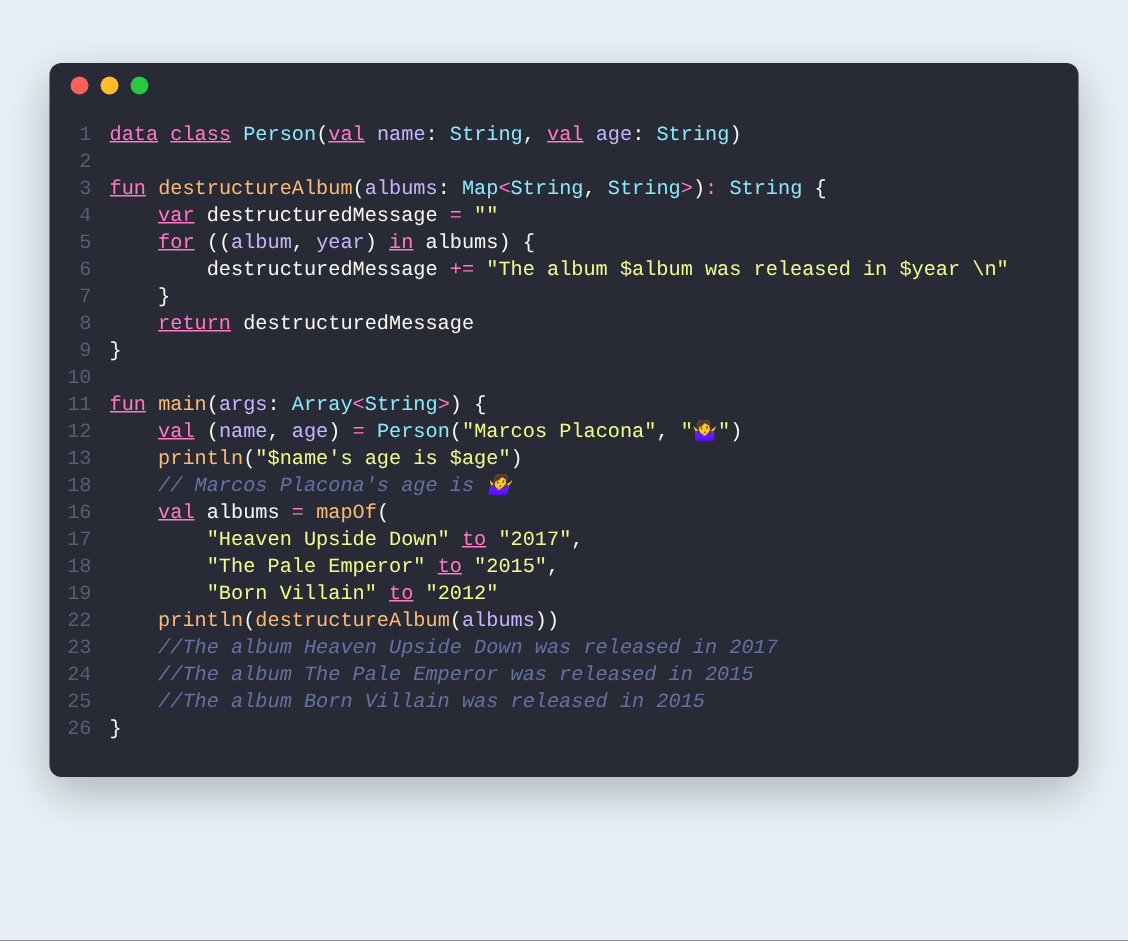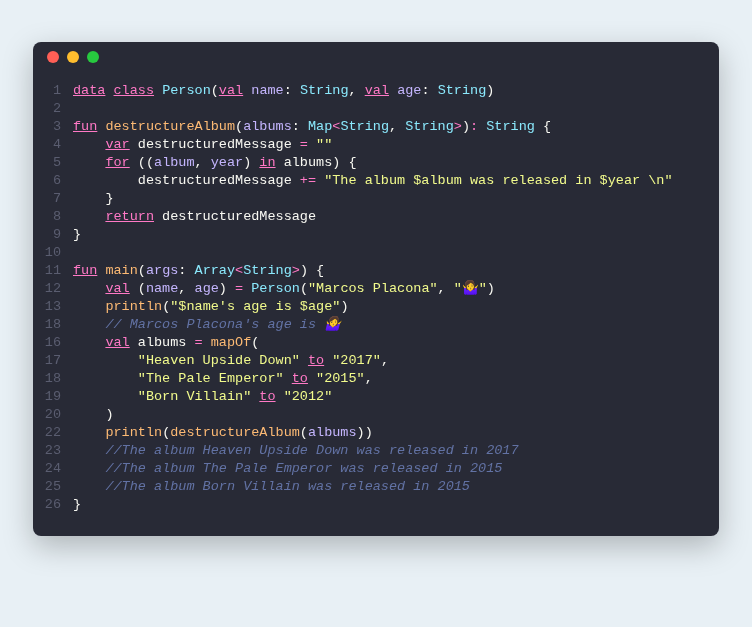--- a/index.html
+++ b/index.html
@@ -90,20 +90,19 @@
       <div class="line"><span class="gutter">9</span><span class="code"><span class="punct">}</span></span></div>
       <div class="line"><span class="gutter">10</span><span class="code"> </span></div>
       <div class="line"><span class="gutter">11</span><span class="code"><span class="kw">fun</span><span class="punct"> </span><span class="fn">main</span><span class="punct">(</span><span class="param">args</span><span class="punct">: </span><span class="cls">Array</span><span class="op">&lt;</span><span class="cls">String</span><span class="op">&gt;</span><span class="punct">) {</span></span></div>
       <div class="line"><span class="gutter">12</span><span class="code"><span class="punct">    </span><span class="kw">val</span><span class="punct"> (</span><span class="param">name</span><span class="punct">, </span><span class="param">age</span><span class="punct">) </span><span class="op">=</span><span class="punct"> </span><span class="cls">Person</span><span class="punct">(</span><span class="str">"Marcos Placona"</span><span class="punct">, </span><span class="str">"🤷‍♀️"</span><span class="punct">)</span></span></div>
       <div class="line"><span class="gutter">13</span><span class="code"><span class="punct">    </span><span class="fn">println</span><span class="punct">(</span><span class="str">"$name's age is $age"</span><span class="punct">)</span></span></div>
       <div class="line"><span class="gutter">18</span><span class="code"><span class="punct">    </span><span class="cmt">// Marcos Placona's age is 🤷‍♀️</span></span></div>
       <div class="line"><span class="gutter">16</span><span class="code"><span class="punct">    </span><span class="kw">val</span><span class="punct"> albums </span><span class="op">=</span><span class="punct"> </span><span class="fn">mapOf</span><span class="punct">(</span></span></div>
       <div class="line"><span class="gutter">17</span><span class="code"><span class="punct">        </span><span class="str">"Heaven Upside Down"</span><span class="punct"> </span><span class="kw">to</span><span class="punct"> </span><span class="str">"2017"</span><span class="punct">,</span></span></div>
       <div class="line"><span class="gutter">18</span><span class="code"><span class="punct">        </span><span class="str">"The Pale Emperor"</span><span class="punct"> </span><span class="kw">to</span><span class="punct"> </span><span class="str">"2015"</span><span class="punct">,</span></span></div>
       <div class="line"><span class="gutter">19</span><span class="code"><span class="punct">        </span><span class="str">"Born Villain"</span><span class="punct"> </span><span class="kw">to</span><span class="punct"> </span><span class="str">"2012"</span></span></div>
-      <div class="line"><span class="gutter">20</span><span class="code"><span class="punct">    )</span></span></div>
       <div class="line"><span class="gutter">22</span><span class="code"><span class="punct">    </span><span class="fn">println</span><span class="punct">(</span><span class="fn">destructureAlbum</span><span class="punct">(</span><span class="param">albums</span><span class="punct">))</span></span></div>
       <div class="line"><span class="gutter">23</span><span class="code"><span class="punct">    </span><span class="cmt">//The album Heaven Upside Down was released in 2017</span></span></div>
       <div class="line"><span class="gutter">24</span><span class="code"><span class="punct">    </span><span class="cmt">//The album The Pale Emperor was released in 2015</span></span></div>
       <div class="line"><span class="gutter">25</span><span class="code"><span class="punct">    </span><span class="cmt">//The album Born Villain was released in 2015</span></span></div>
       <div class="line"><span class="gutter">26</span><span class="code"><span class="punct">}</span></span></div>
     </div>
 </div>
 
 </body></html>

